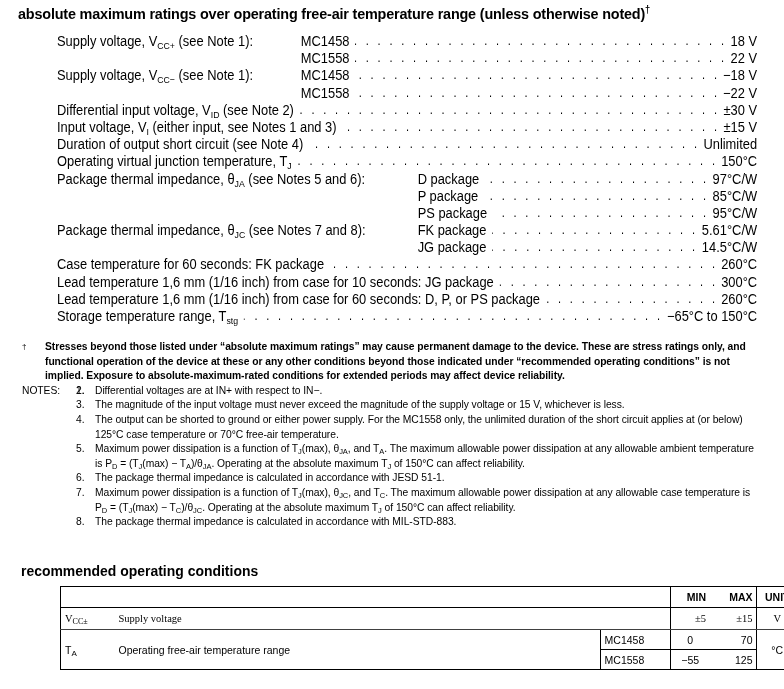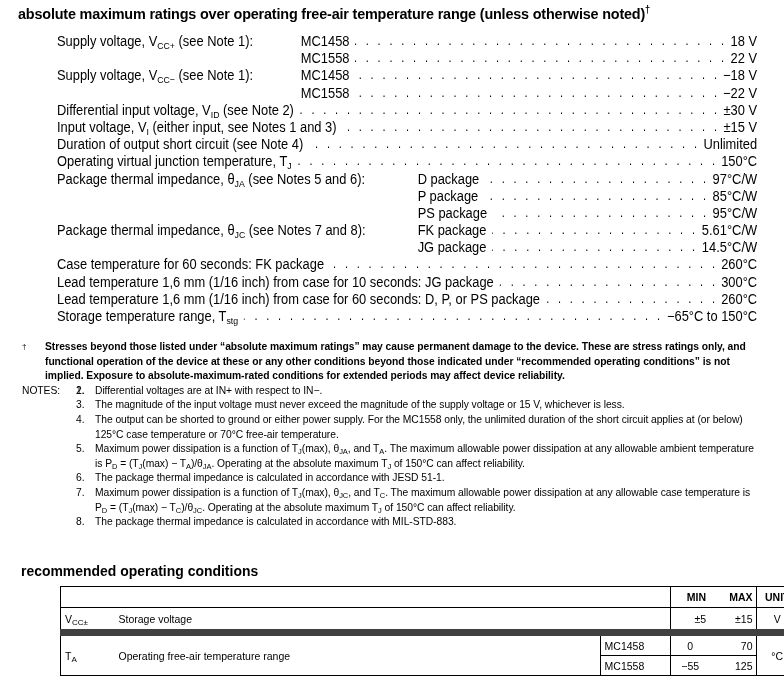--- a/index.html
+++ b/index.html
@@ -52,21 +52,21 @@
     transform: scaleX(0.93); transform-origin: left top; white-space: nowrap;
   }
   table.roc {
     position: absolute; left: 22px; top: 586px;
     border-collapse: collapse; font-size: 10.5px; width: 737px; margin-left: 38px;
   }
   table.roc td {
     padding: 0 4px; height: 19px; vertical-align: middle;
   }
   table.roc tr.hdr td { height: 20px; border-top: 1px solid #000; border-bottom: 1px solid #000; }
-  table.roc tr.r1 td { height: 21px; border-bottom: 7px solid #404040; }
+  table.roc tr.r1 td { height: 21px; border-bottom: 1px solid #404040; font-family: Liberation Serif, serif; }
   table.roc tr.r3 td { border-bottom: 1px solid #000; }
   .bl { border-left: 1px solid #000; }
   .c { text-align: center; }
   .r { text-align: right; }
   .b { font-weight: bold; }
   table.roc sub { font-size: 8px; vertical-align: -2px; }
 </style>
 </head>
 <body>
 
@@ -200,21 +200,21 @@
   </colgroup>
   <tbody>
       <tr class="hdr">
     <td class="bl" colspan="3"></td>
     <td class="r b bl">MIN</td>
     <td class="r b">MAX</td>
     <td class="c b bl">UNIT</td>
   </tr>
   <tr class="r1">
     <td class="bl"><span>V</span><sub>CC±</sub></td>
-    <td colspan="2">Storage voltage</td>
+    <td colspan="2">Supply voltage</td>
     <td class="r bl">±5</td>
     <td class="r">±15</td>
     <td class="c bl">V</td>
   </tr>
   <tr class="r2">
     <td class="bl r3cell" rowspan="2" style="border-bottom:1px solid #000"><span>T</span><sub>A</sub></td>
     <td rowspan="2" style="border-bottom:1px solid #000">Operating free-air temperature range</td>
     <td class="bl" style="border-bottom:1px solid #000">MC1458</td>
     <td class="c bl" style="border-bottom:1px solid #000">0</td>
     <td class="r" style="border-bottom:1px solid #000">70</td>

